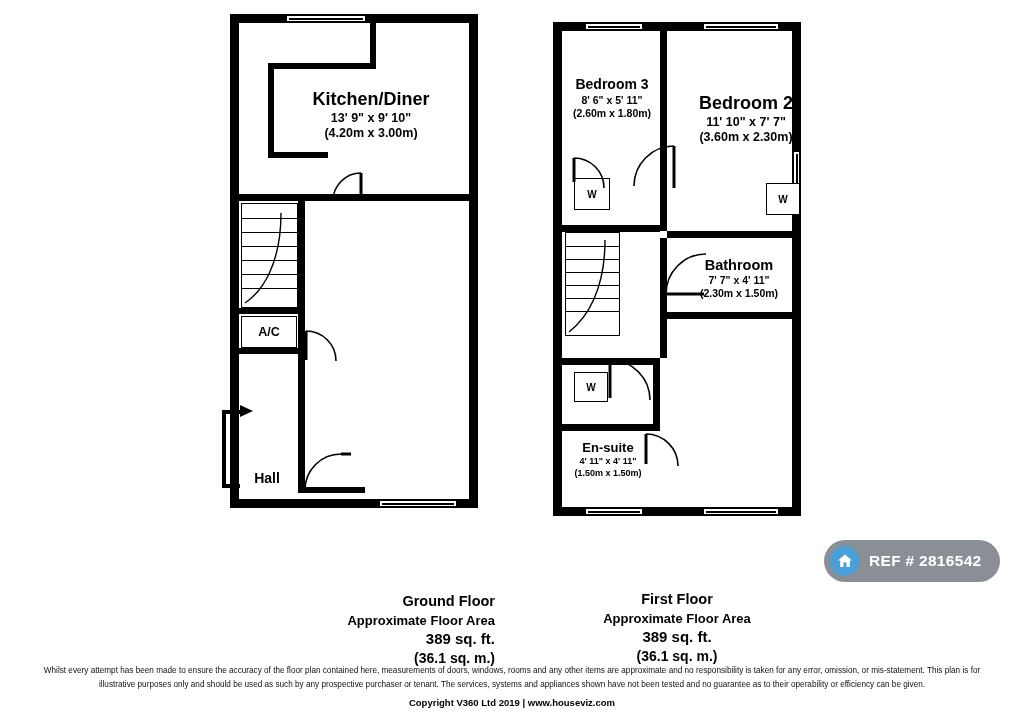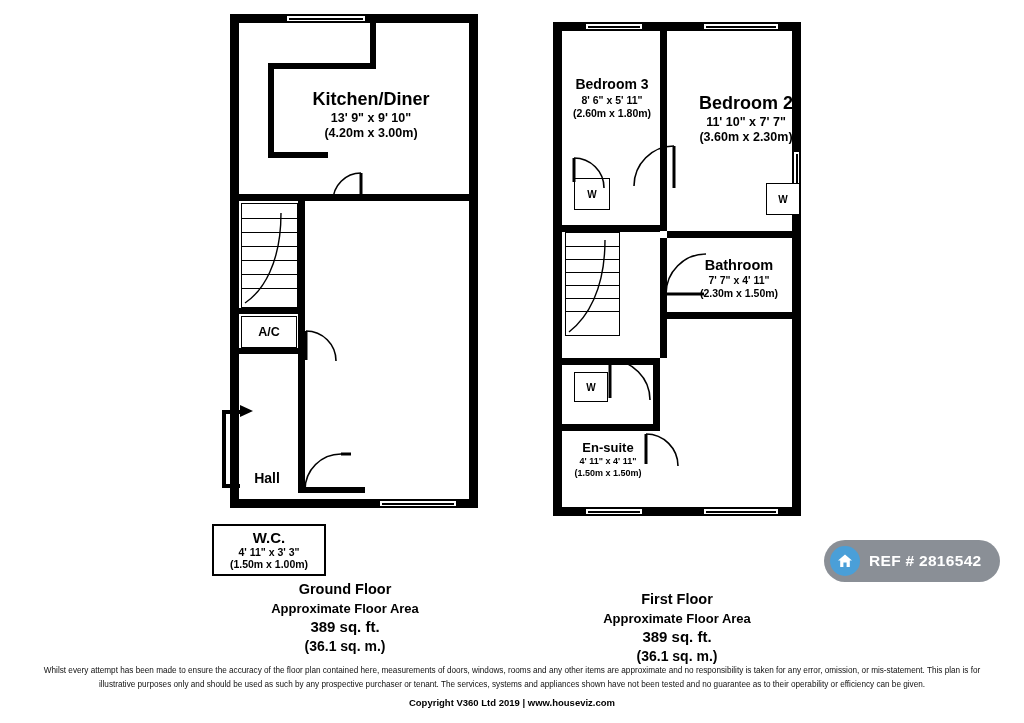--- a/index.html
+++ b/index.html
@@ -115,27 +115,22 @@
     <div class="name">Kitchen/Diner</div>
     <div class="dim">13' 9" x 9' 10"</div>
     <div class="dim">(4.20m x 3.00m)</div>
   </div>
 
 
   <div class="room-label" style="left:232px;top:470px;width:70px;">
     <div class="tiny" style="font-size:14px;">Hall</div>
   </div>
 
-  <div class="wc-box" style="left:212px;top:524px;width:114px;height:52px;">
-    <div style="font-size:15px;font-weight:bold;margin-top:3px;">W.C.</div>
-    <div style="font-size:10.5px;font-weight:bold;">4' 11" x 3' 3"</div>
-    <div style="font-size:10.5px;font-weight:bold;">(1.50m x 1.00m)</div>
-  </div>
-
-  <div class="caption" style="left:195px;top:580px;width:300px;">
+
+  <div class="caption" style="left:195px;top:592px;width:300px;text-align:right;">
     <div class="l1">Ground Floor</div>
     <div class="l2">Approximate Floor Area</div>
     <div class="l3">389 sq. ft.</div>
     <div class="l4">(36.1 sq. m.)</div>
   </div>
 </div>
 
 <div class="plan" style="left:512px;top:0;width:512px;height:600px;">
 
   <div class="wall" style="left:41px;top:22px;width:248px;height:9px;"></div>

